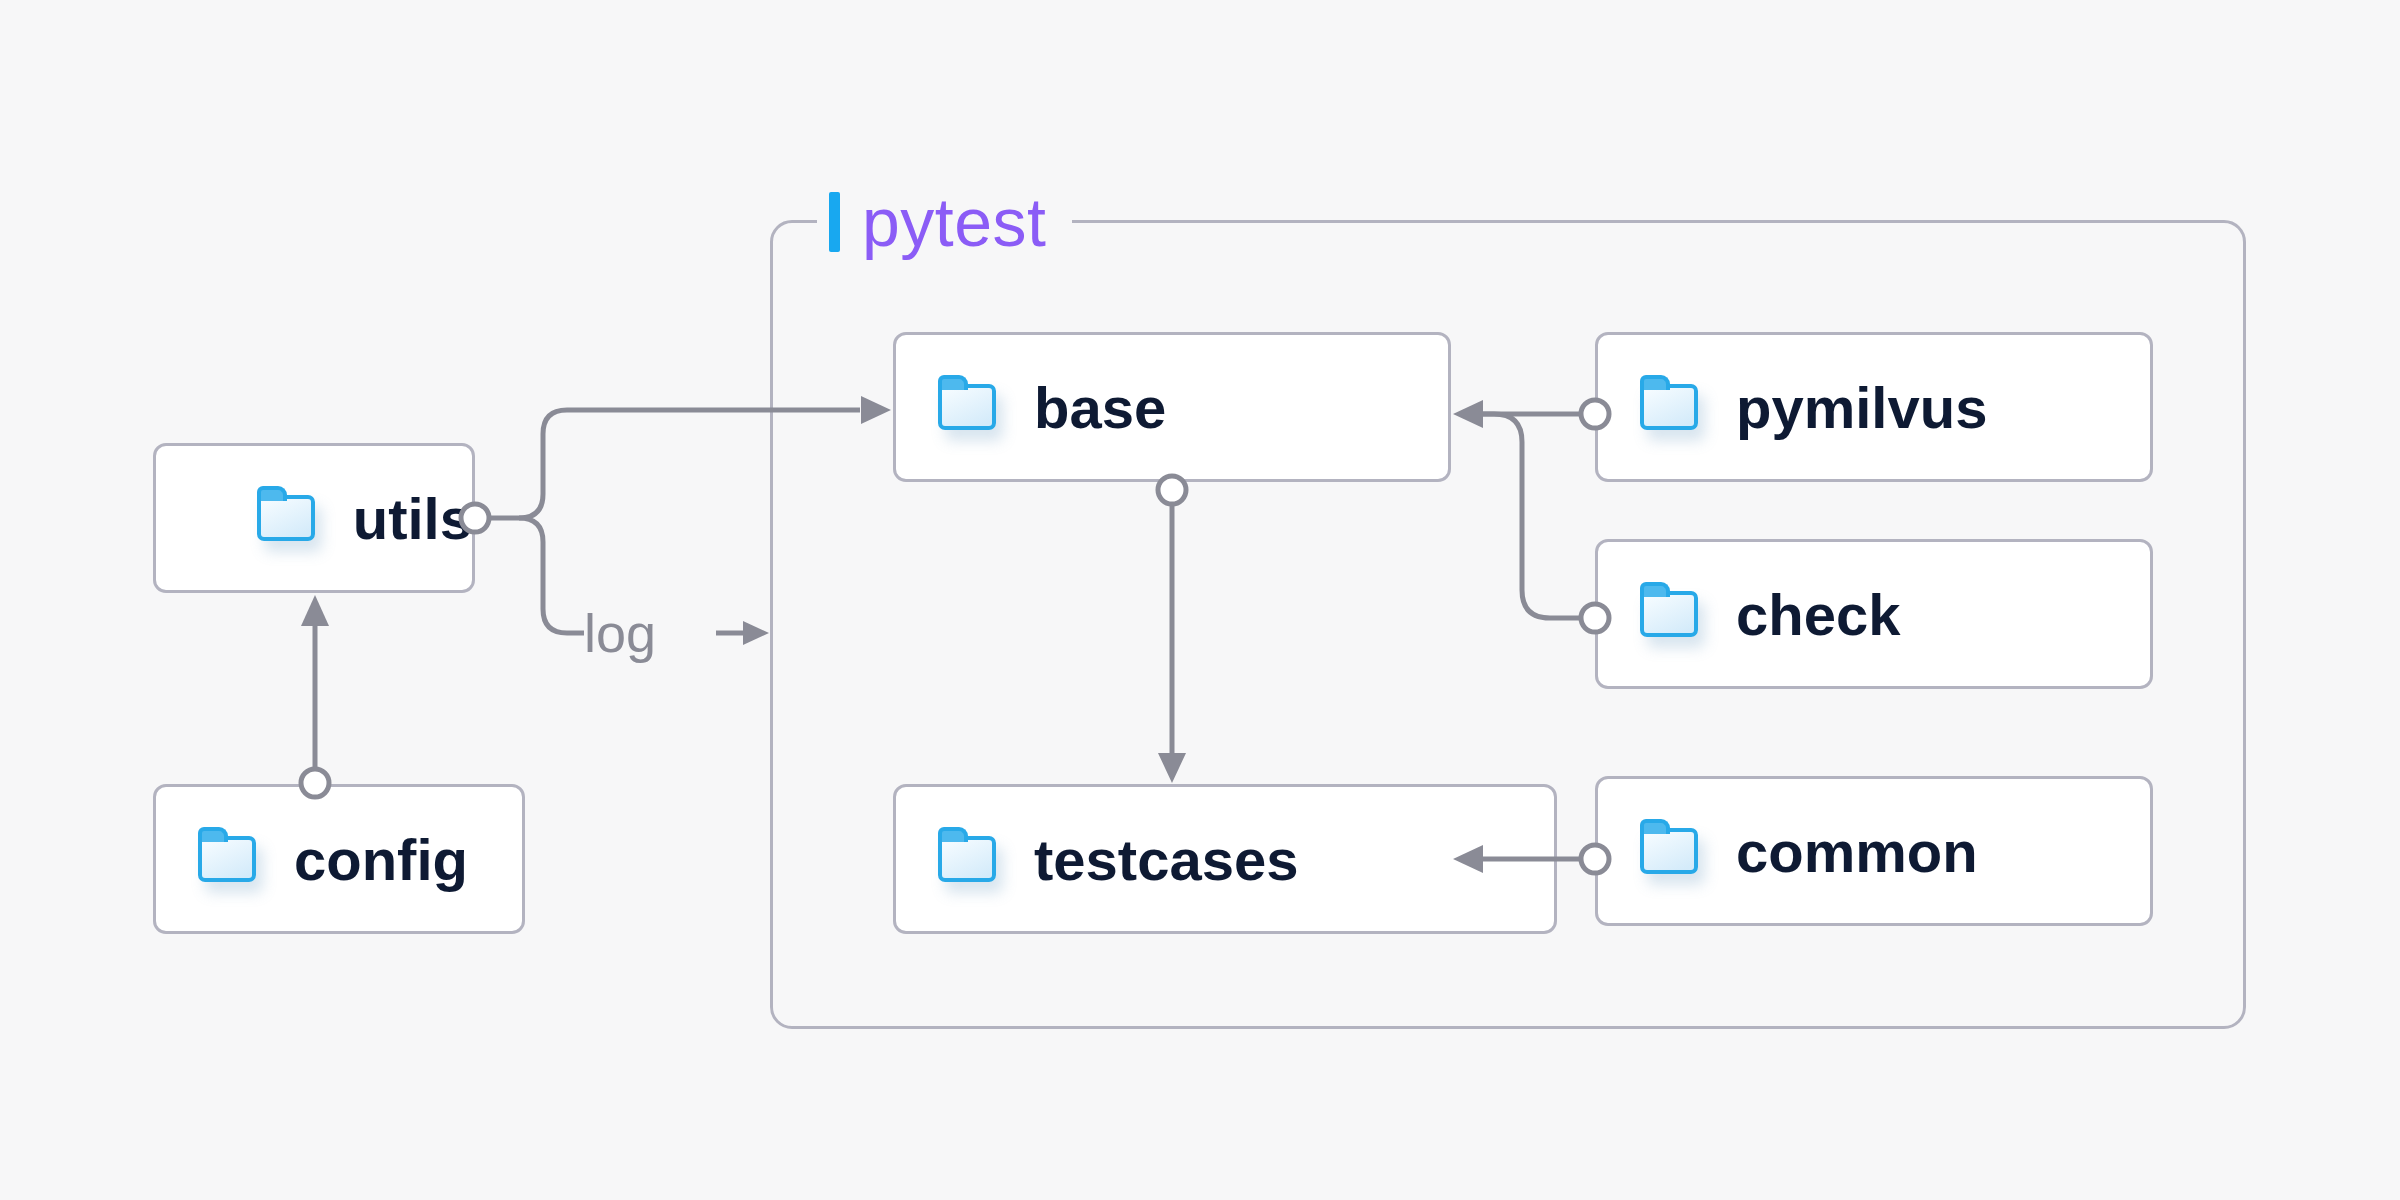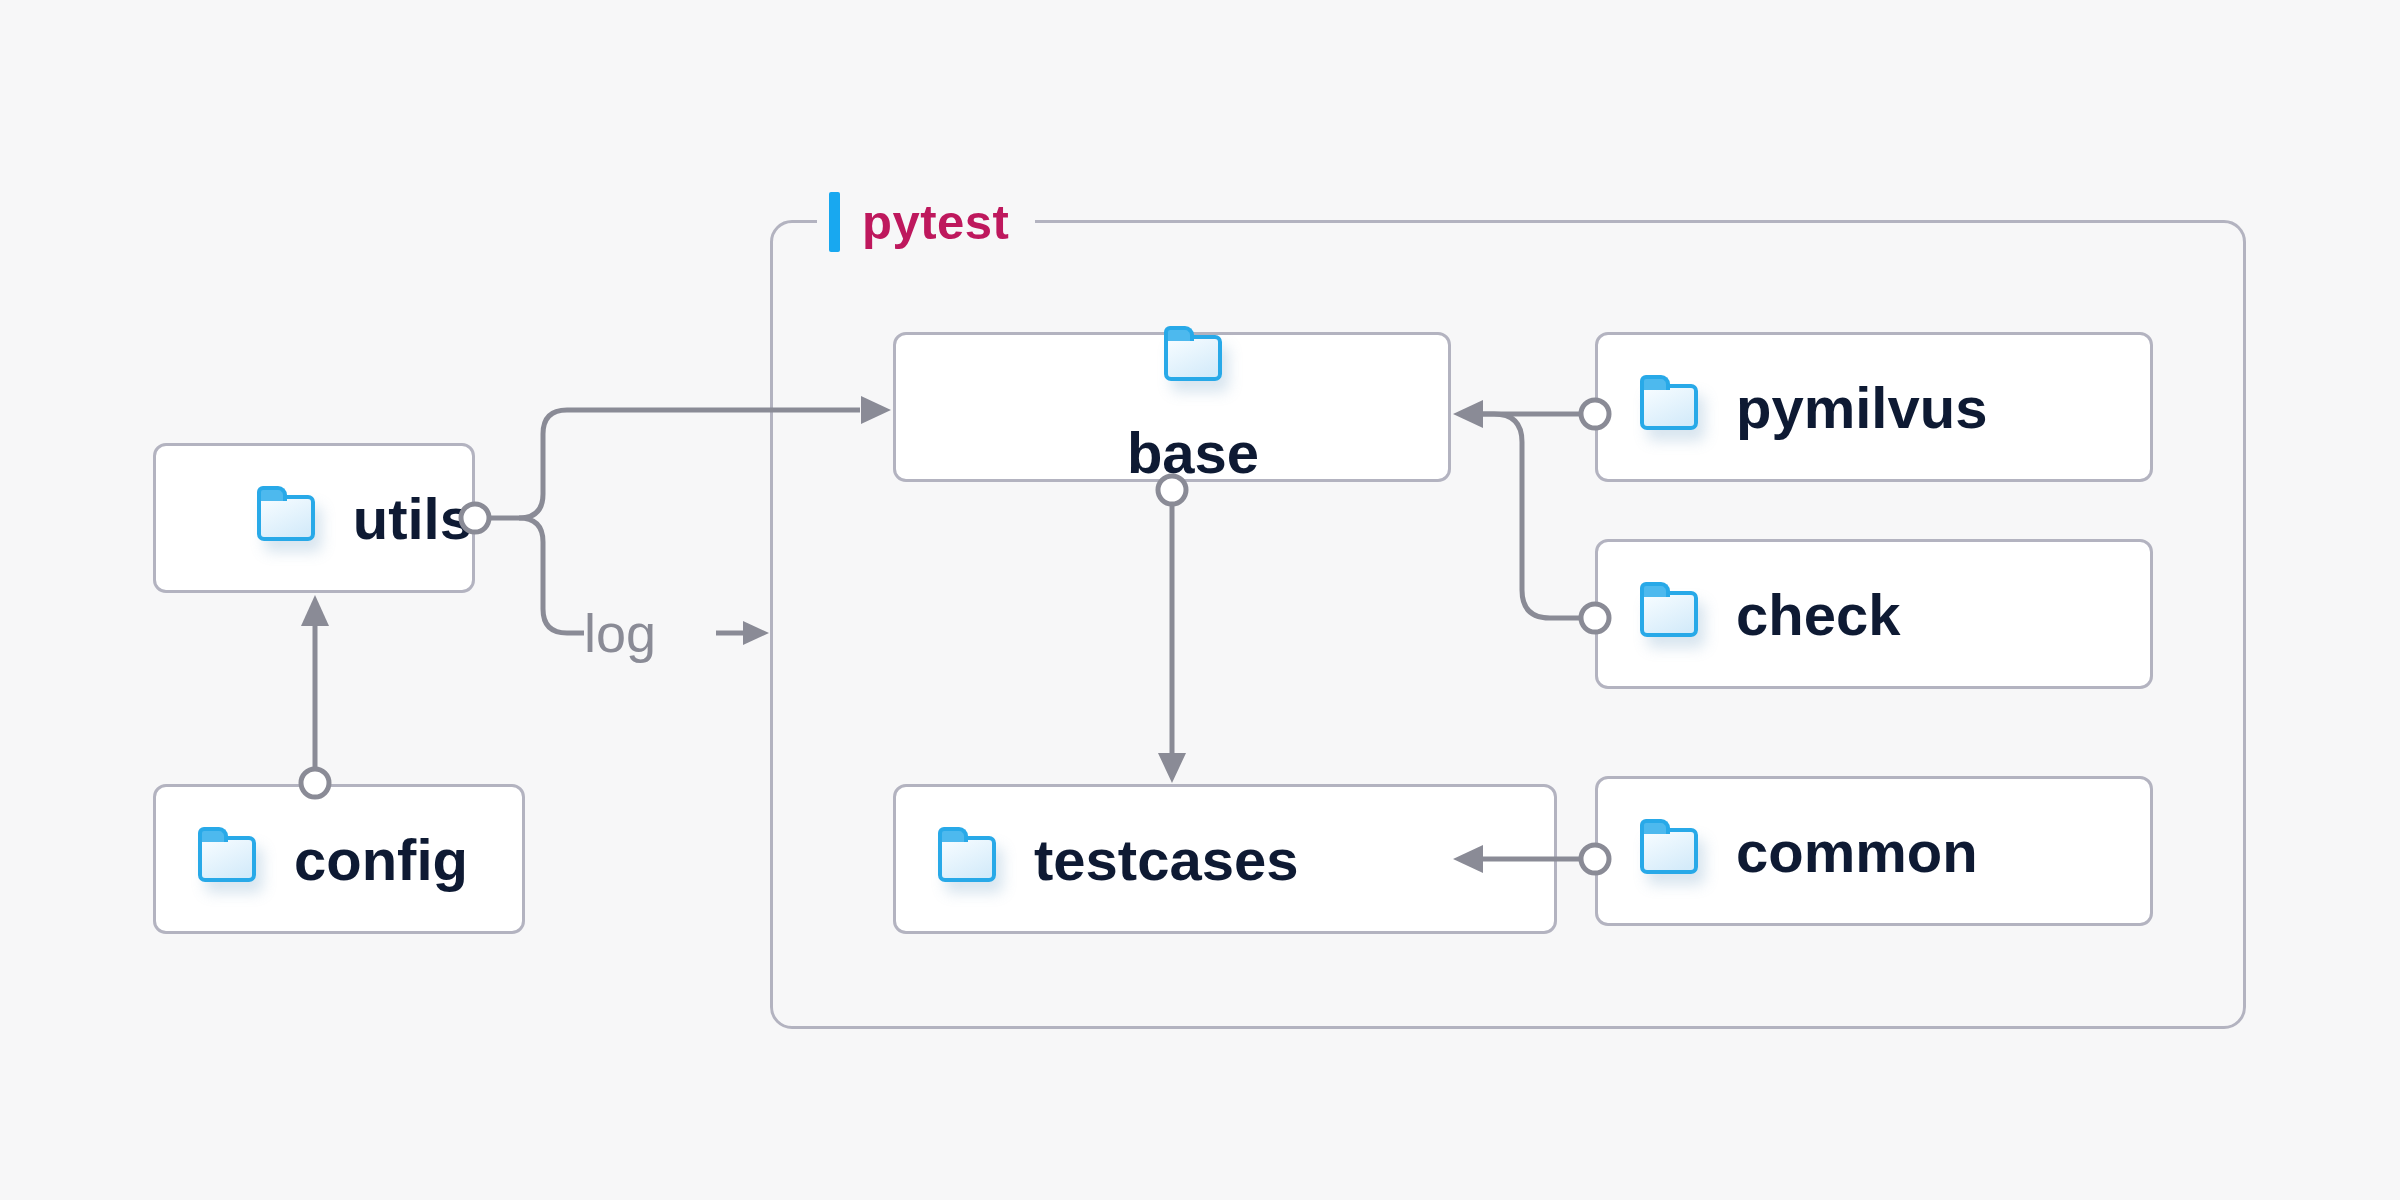--- a/index.html
+++ b/index.html
@@ -11,31 +11,31 @@
     position:absolute;left:770px;top:220px;width:1476px;height:809px;
     border:3px solid #b3b3c0;border-radius:22px;background:transparent;
     box-sizing:border-box;
   }
   .container-label{
     position:absolute;left:44px;top:-34px;height:66px;
     display:flex;align-items:center;gap:22px;
     background:#f7f7f8;padding:0 26px 0 12px;
   }
   .accent-bar{display:inline-block;width:11px;height:60px;background:#18a8f0;border-radius:2px;}
-  .container-label-text{font-weight:700;font-size:49px;color:#be185d;letter-spacing:.5px;}
+  .container-label-text{font-weight:400;font-size:68px;color:#8b5cf6;letter-spacing:.5px;}
 
   
   .node{
     position:absolute;height:150px;background:#ffffff;
     border:3px solid #b3b3c0;border-radius:13px;box-sizing:border-box;
     display:flex;align-items:center;gap:38px;padding-left:42px;
   }
   .node-utils    {left:153px; top:443px; width:322px;justify-content:flex-end;}
   .node-config   {left:153px; top:784px; width:372px;}
-  .node-base     {left:893px; top:332px; width:558px;flex-direction:column;}
+  .node-base     {left:893px; top:332px; width:558px;}
   .node-pymilvus {left:1595px;top:332px; width:558px;}
   .node-check    {left:1595px;top:539px; width:558px;}
   .node-testcases{left:893px; top:784px; width:664px;}
   .node-common   {left:1595px;top:776px; width:558px;}
   .node-label{font-weight:700;font-size:58px;color:#0e1a33;}
 
   
   .folder{
     position:relative;flex:0 0 auto;width:58px;height:46px;
     border:4px solid #28a9e8;border-radius:3px 7px 7px 7px;

